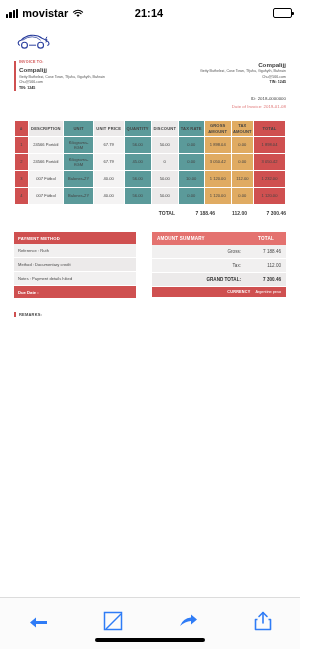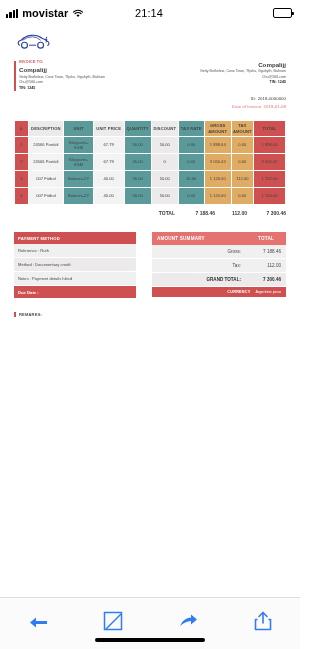--- a/index.html
+++ b/index.html
@@ -10,21 +10,21 @@
     overflow: hidden;
   }
   .screen { position: relative; width: 300px; height: 649px; background:#fff; }
 
   
   .statusbar {
     height: 22px; display: flex; align-items: center;
     padding: 4px 8px 0 6px; font-size: 10.5px; font-weight: 600; color:#000;
   }
   .sb-left { display:flex; align-items:center; gap:4px; flex: 1 1 0; }
-  .sb-center { flex: 0 0 auto; font-size:11px; font-weight:400; letter-spacing:0.1px; }
+  .sb-center { flex: 0 0 auto; font-size:11px; font-weight:700; letter-spacing:0.1px; }
   .sb-right { display:flex; align-items:center; justify-content:flex-end; gap:3px; flex: 1 1 0; }
   .bars { display:flex; align-items:flex-end; gap:1.2px; height:9px; }
   .bars i { display:block; width:2.2px; background:#000; border-radius:0.5px; }
   .bars i:nth-child(1){height:3.5px;} .bars i:nth-child(2){height:5.5px;}
   .bars i:nth-child(3){height:7.5px;} .bars i:nth-child(4){height:9px;}
   .carrier { font-size:11px; font-weight:600; }
   .wifi { width:12px; height:9px; }
   .battery { width:19px; height:9.5px; border:1.1px solid #000; border-radius:2px; position:relative; padding:1px; }
   .battery::after{ content:""; position:absolute; right:-3px; top:2.6px; width:1.6px; height:3.4px; background:#000; border-radius:0 1px 1px 0;}
   .battery .lvl { height:100%; width:52%; background:#000; border-radius:0.6px; }

